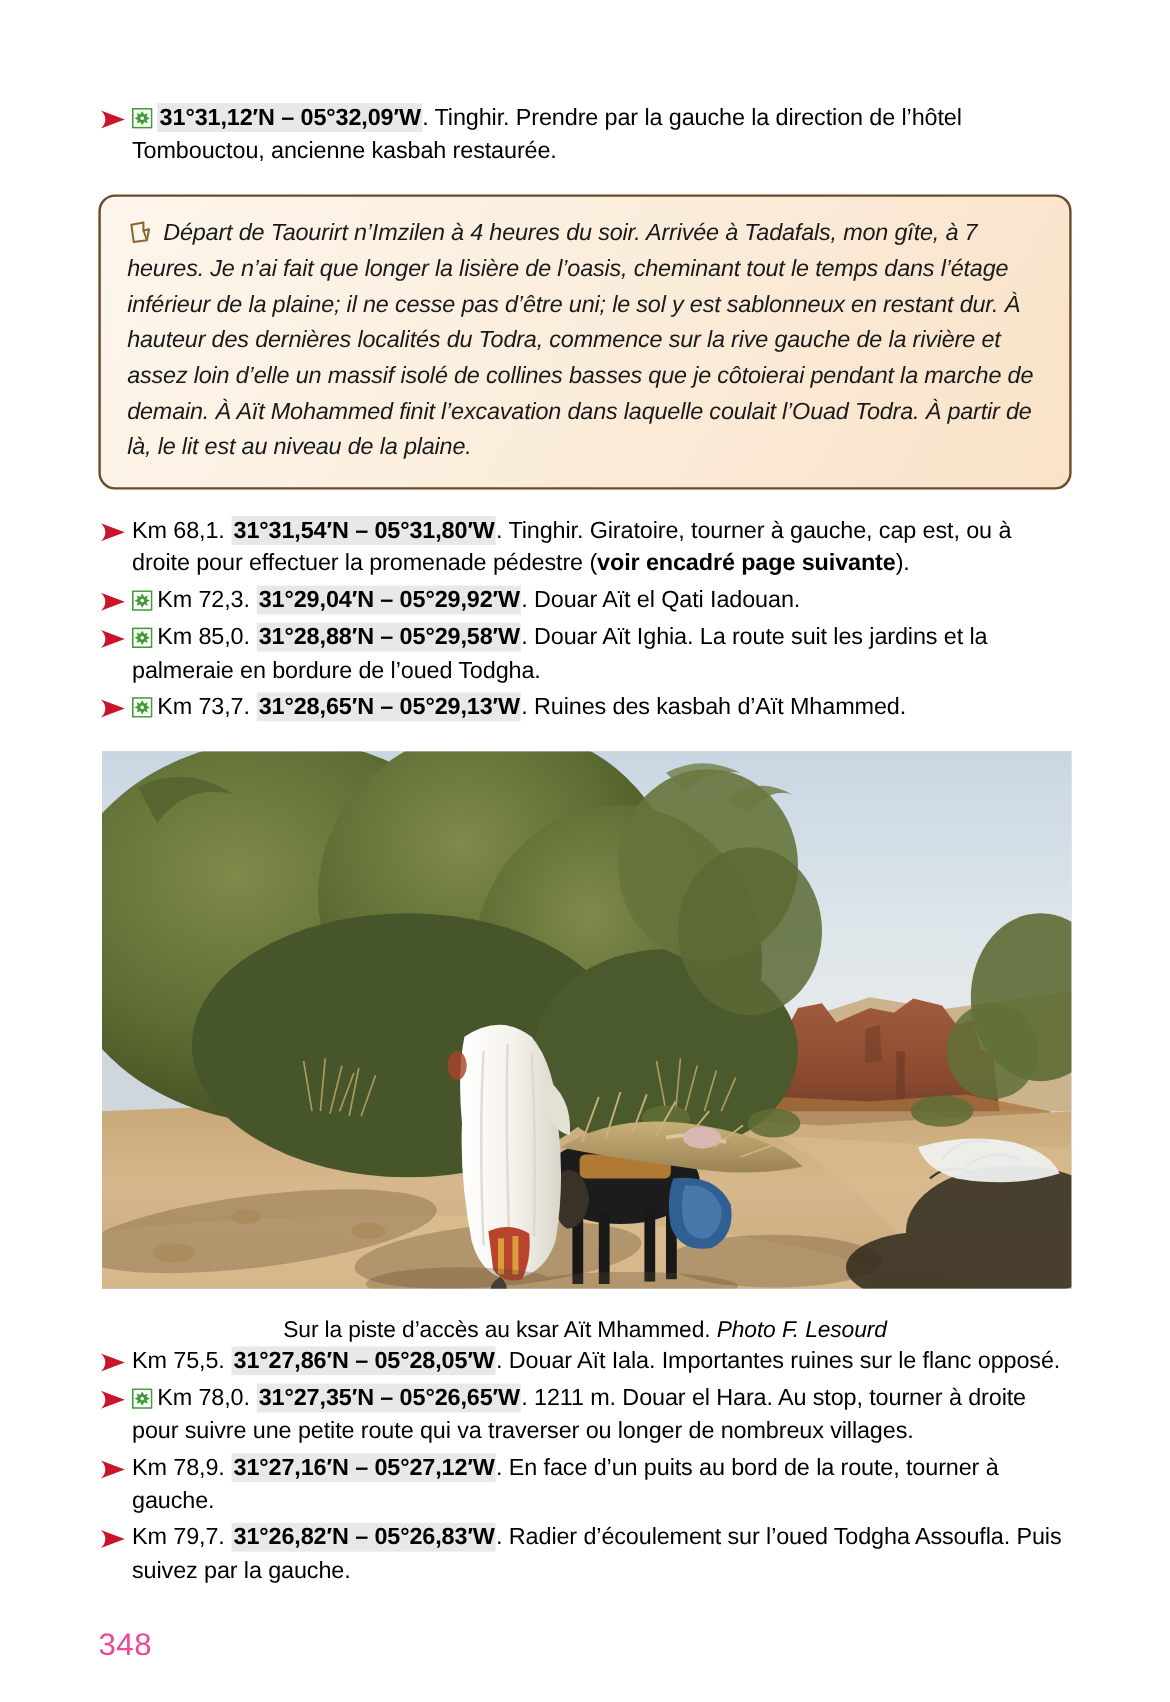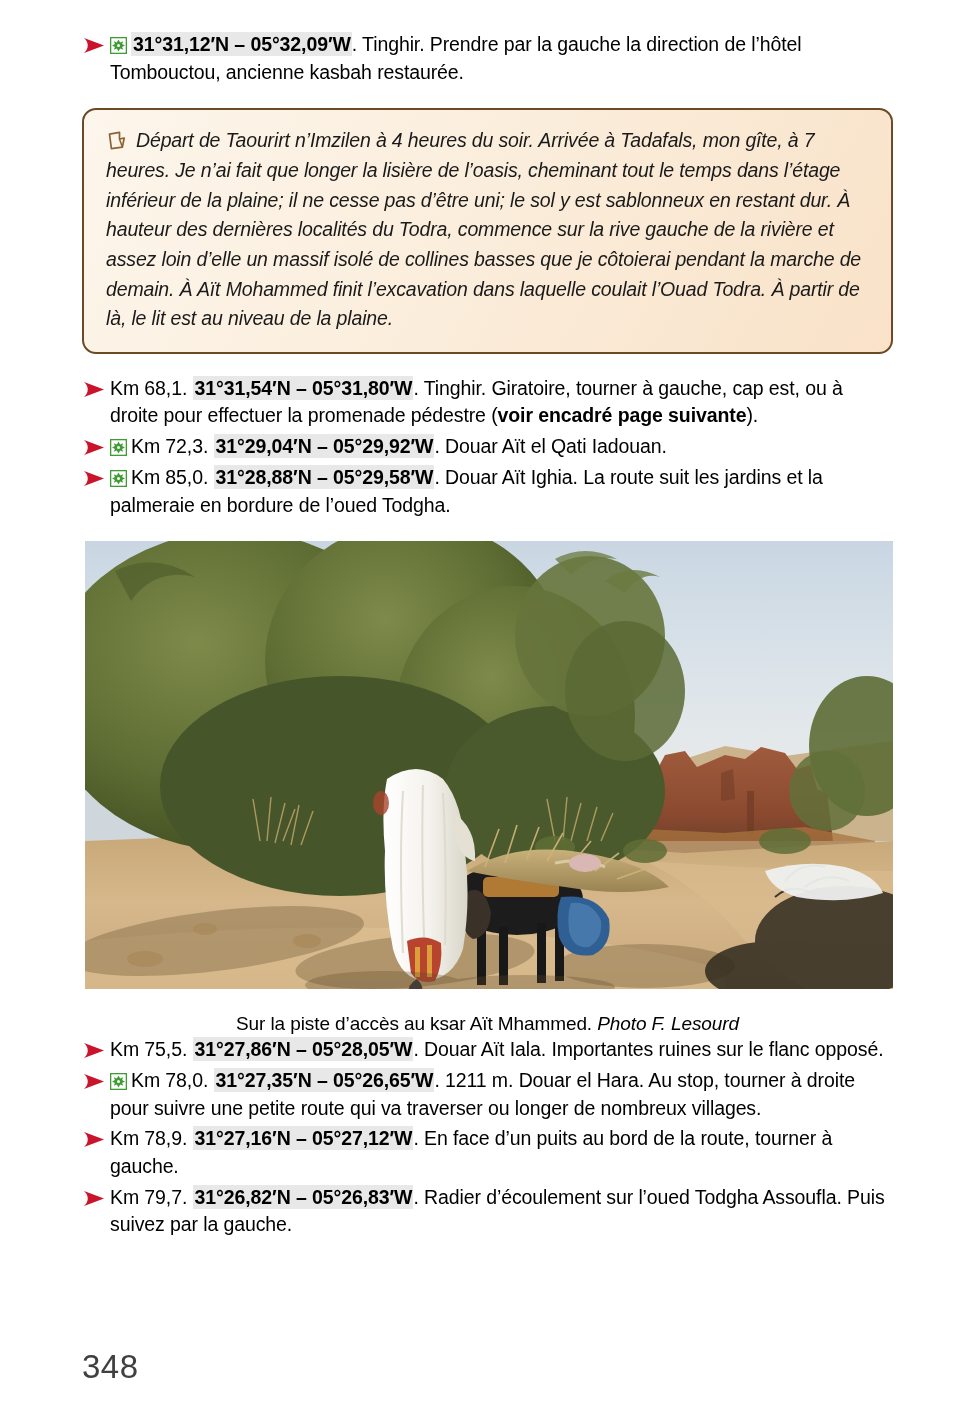--- a/index.html
+++ b/index.html
@@ -14,21 +14,21 @@
     color: #000;
     position: relative;
     overflow: hidden;
   }
 
   .page {
     position: relative;
     width: 975px;
     height: 1418px;
     box-sizing: border-box;
-    padding: 30px 82px 0 82px;
+    padding: 84px 82px 0 82px;
   }
 
   
   .row {
     display: flex;
     align-items: flex-start;
     margin-bottom: 2px;
   }
   .row-text {
     font-size: 19.5px;
@@ -109,23 +109,23 @@
     letter-spacing: -0.1px;
   }
   .caption .ital { font-style: italic; }
 
   .list-bottom { }
 
   .folio {
     position: absolute;
     left: 82px;
     bottom: 32px;
-    font-size: 33px;
+    font-size: 26px;
     letter-spacing: 0.5px;
-    color: #404040;
+    color: #ec4899;
   }
 </style>
 </head>
 <body>
 
 <div class="page">
 
   <div class="row">
     <span class="arrow-icon">
       <svg viewBox="0 0 26 24" width="26" height="24">
@@ -198,20 +198,37 @@
           <svg viewBox="0 0 17 17" width="17" height="17">
               <rect x="0.5" y="0.5" width="16" height="16" fill="#ffffff" stroke="#3f9c35" stroke-width="1.6"></rect>
               <path d="M8.5 2.6 L10.2 5.4 L13.2 4.2 L12.1 7.1 L14.9 8.5 L12.1 9.9 L13.2 12.8 L10.2 11.6 L8.5 14.4 L6.8 11.6 L3.8 12.8 L4.9 9.9 L2.1 8.5 L4.9 7.1 L3.8 4.2 L6.8 5.4 Z" fill="#3f9c35"></path>
               <circle cx="8.5" cy="8.5" r="1.5" fill="#ffffff"></circle>
             </svg>
         </span><span>Km 85,0.</span>
         <span class="coord">31°28,88′N – 05°29,58′W</span><span>. Douar Aït Ighia. La route suit les jardins et la palmeraie en bordure de l’oued Todgha.</span>
       </div>
     </div>
 
+    <div class="row">
+      <span class="arrow-icon">
+        <svg viewBox="0 0 26 24" width="26" height="24">
+            <path d="M2 4 L22 11.5 L2 19 C7 15 7 8 2 4 Z" fill="#c9142b"></path>
+          </svg>
+      </span>
+      <div class="row-text">
+        <span class="oasis-icon">
+          <svg viewBox="0 0 17 17" width="17" height="17">
+              <rect x="0.5" y="0.5" width="16" height="16" fill="#ffffff" stroke="#3f9c35" stroke-width="1.6"></rect>
+              <path d="M8.5 2.6 L10.2 5.4 L13.2 4.2 L12.1 7.1 L14.9 8.5 L12.1 9.9 L13.2 12.8 L10.2 11.6 L8.5 14.4 L6.8 11.6 L3.8 12.8 L4.9 9.9 L2.1 8.5 L4.9 7.1 L3.8 4.2 L6.8 5.4 Z" fill="#3f9c35"></path>
+              <circle cx="8.5" cy="8.5" r="1.5" fill="#ffffff"></circle>
+            </svg>
+        </span><span>Km 73,7.</span>
+        <span class="coord">31°28,65′N – 05°29,13′W</span><span>. Ruines des kasbah d’Aït Mhammed.</span>
+      </div>
+    </div>
 
   </div>
 
   <div class="photo-wrap">
     <svg class="photo-svg" viewBox="0 0 808 448" preserveAspectRatio="none">
       <defs>
         <linearGradient id="skyG" x1="0" y1="0" x2="0" y2="1">
           <stop offset="0%" stop-color="#c9d6e2"></stop>
           <stop offset="60%" stop-color="#dde5ea"></stop>
           <stop offset="100%" stop-color="#e8eaea"></stop>

